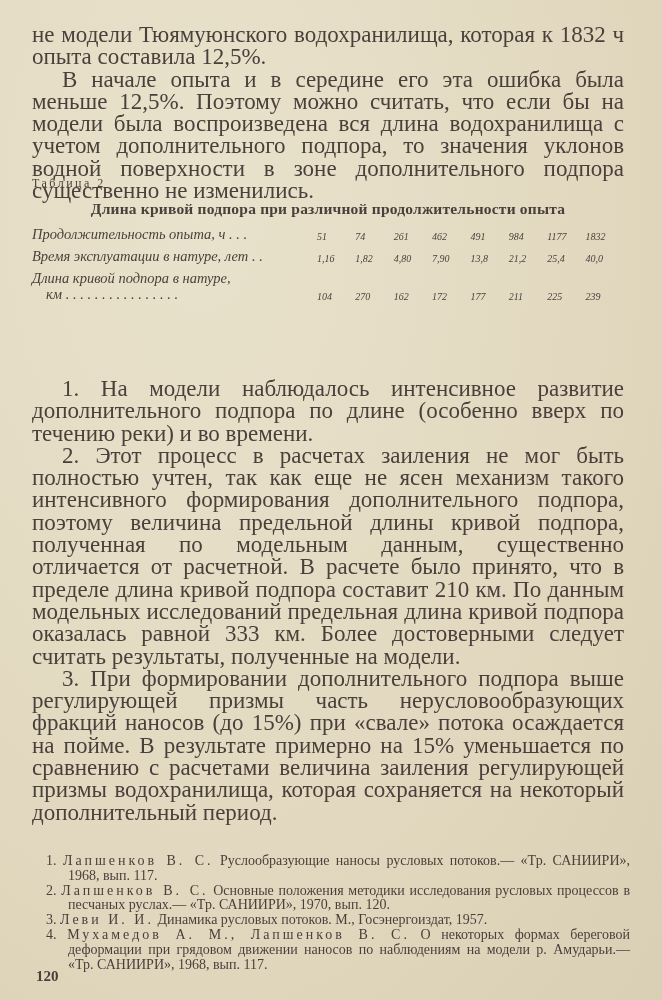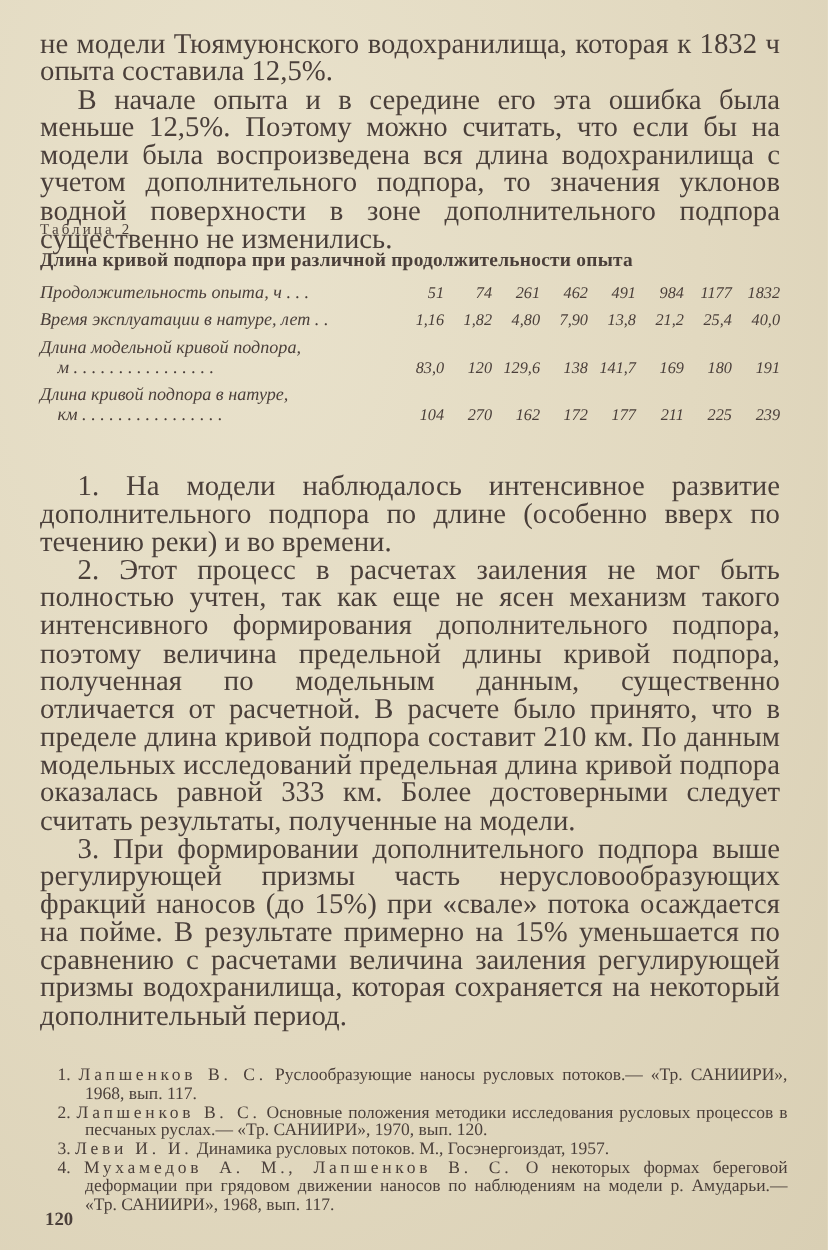--- a/index.html
+++ b/index.html
@@ -8,25 +8,25 @@
     background: #e4dcc4;
     background-image: radial-gradient(ellipse at 30% 20%, #e9e2cc 0%, #e2d9c0 55%, #d9cfb4 100%);
     font-family: "Liberation Serif", "DejaVu Serif", serif;
     color: #4a3f3a;
     position: relative;
   }
   .page { position: absolute; left: 32px; top: 24px; width: 592px; }
   p { margin: 0; font-size: 23px; line-height: 22.3px; text-align: justify; }
   .indent { text-indent: 30px; }
   .tbl-caption { position: absolute; left: 0; top: 152px; width: 592px; text-align: left; font-size: 12px; letter-spacing: 2.5px; }
-  .tbl-title { position: absolute; left: 0; top: 176px; width: 592px; font-size: 15.5px; font-weight: bold; letter-spacing: 0.2px; }
+  .tbl-title { position: absolute; left: 0; top: 176px; width: 592px; text-align: center; font-size: 15.5px; font-weight: bold; letter-spacing: 0.2px; }
   table.data { position: absolute; left: 0; top: 196px; width: 592px; border-collapse: collapse; font-size: 14.5px; }
   table.data td { padding: 0; vertical-align: bottom; white-space: nowrap; font-style: italic; }
   table.data td.lbl { width: 282px; line-height: 16px; padding-top: 6px; }
-  table.data td.num { text-align: right; width: 38px; font-size: 13px; }
+  table.data td.num { width: 38px; font-size: 10px; }
   .lbl .sub { padding-left: 14px; display: block; }
   .analysis { position: absolute; left: 0; top: 354px; width: 592px; }
   .biblio-title { position: absolute; left: 0; top: 795px; width: 592px; text-align: center; font-size: 16px; letter-spacing: 0.5px; }
   .biblio { position: absolute; left: 14px; top: 830px; width: 584px; font-size: 14px; line-height: 14.8px; }
   .biblio .ref { text-align: justify; padding-left: 22px; text-indent: -22px; }
   .spaced { letter-spacing: 3px; }
   .page-num { position: absolute; left: 36px; top: 968px; font-size: 15px; font-weight: bold; }
 </style>
 </head>
 <body>
@@ -57,31 +57,20 @@
         <td class="num">1,16</td>
         <td class="num">1,82</td>
         <td class="num">4,80</td>
         <td class="num">7,90</td>
         <td class="num">13,8</td>
         <td class="num">21,2</td>
         <td class="num">25,4</td>
         <td class="num">40,0</td>
       </tr>
       <tr>
-        <td class="lbl"><span>Длина модельной кривой подпора,</span><span class="sub">м . . . . . . . . . . . . . . . .</span></td>
-        <td class="num">83,0</td>
-        <td class="num">120</td>
-        <td class="num">129,6</td>
-        <td class="num">138</td>
-        <td class="num">141,7</td>
-        <td class="num">169</td>
-        <td class="num">180</td>
-        <td class="num">191</td>
-      </tr>
-      <tr>
         <td class="lbl"><span>Длина кривой подпора в натуре,</span><span class="sub">км . . . . . . . . . . . . . . . .</span></td>
         <td class="num">104</td>
         <td class="num">270</td>
         <td class="num">162</td>
         <td class="num">172</td>
         <td class="num">177</td>
         <td class="num">211</td>
         <td class="num">225</td>
         <td class="num">239</td>
       </tr>

